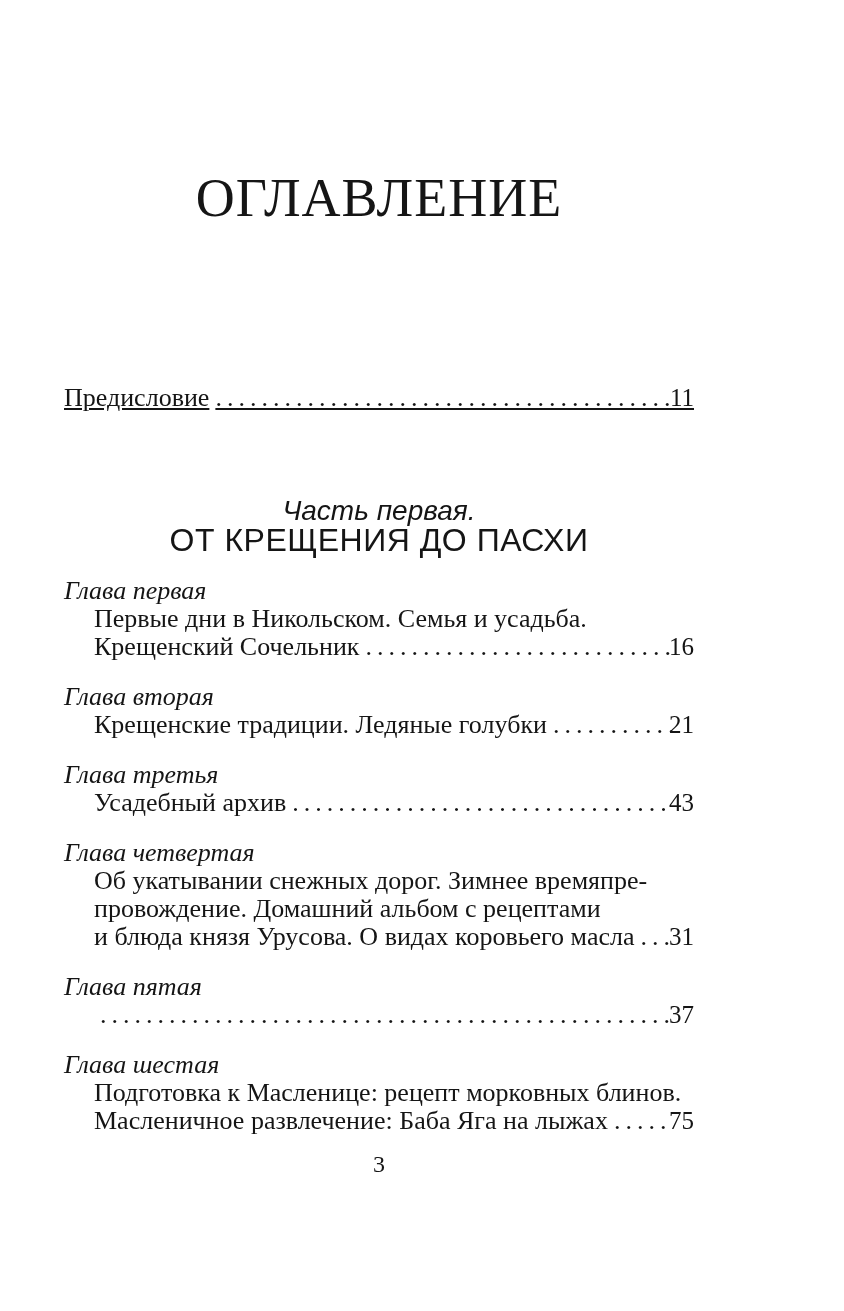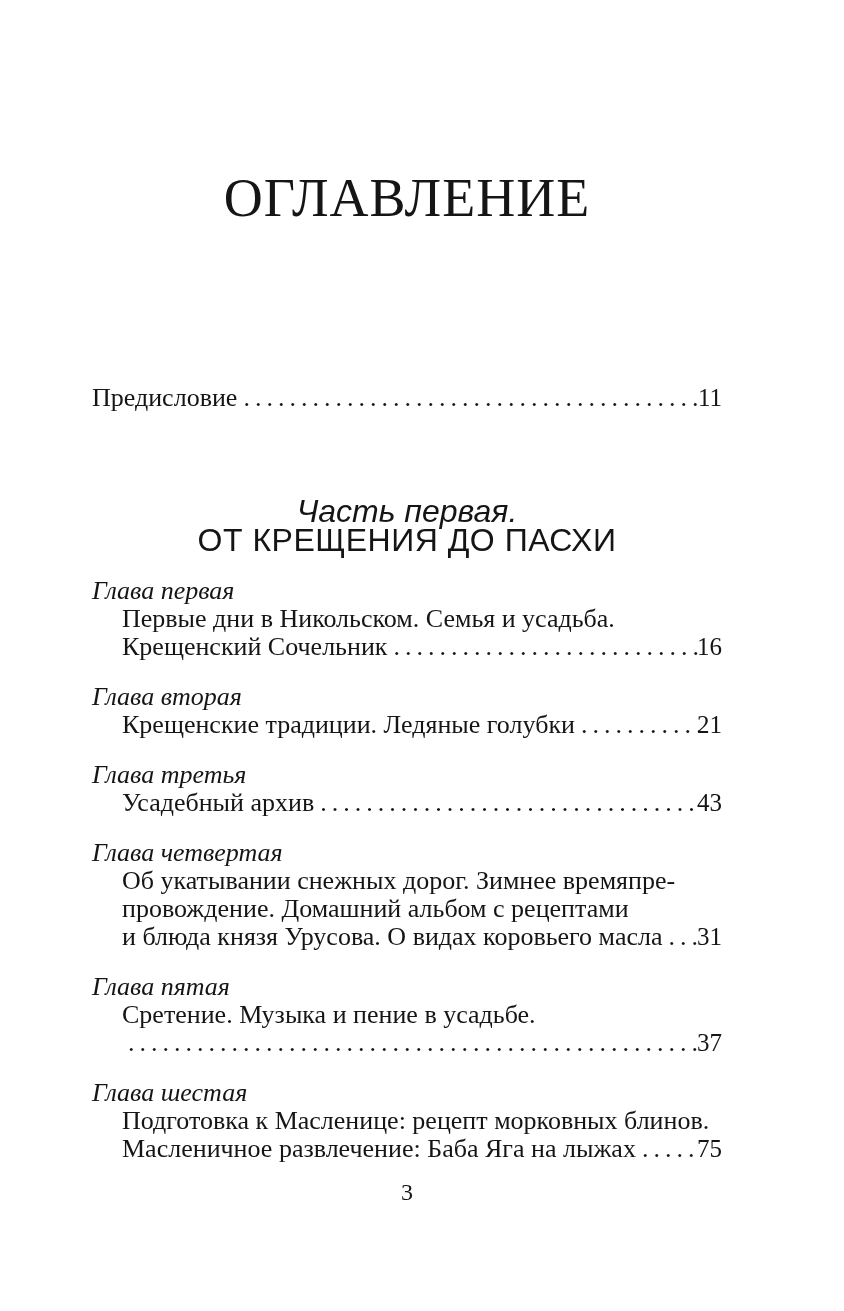--- a/index.html
+++ b/index.html
@@ -11,32 +11,33 @@
     position: relative;
     width: 844px;
     height: 1311px;
     background: #ffffff;
     color: #151515;
     font-family: "Liberation Serif", serif;
     overflow: hidden;
   }
   .content {
     width: 630px;
-    margin-left: 92px;
+    margin-left: 64px;
   }
   .book-title {
     margin-top: 168px;
     font-size: 54px;
     line-height: 60px;
     letter-spacing: 1px;
     text-align: center;
     white-space: nowrap;
   }
   .preface-row {
     margin-top: 156px;
+    text-decoration: underline;
   }
   .toc-row {
     display: flex;
     align-items: baseline;
     font-size: 26px;
     line-height: 28px;
     white-space: nowrap;
   }
   .leader {
     flex: 1;
@@ -53,21 +54,21 @@
   .pagenum {
     font-size: 25px;
   }
   .part-heading {
     margin-top: 85px;
     text-align: center;
     font-family: "Liberation Sans", sans-serif;
   }
   .part-kicker {
     font-style: italic;
-    font-size: 32px;
+    font-size: 28px;
     line-height: 28px;
   }
   .part-title {
     font-size: 32px;
     line-height: 30px;
     letter-spacing: 0.5px;
   }
   .chapter {
     margin-top: 22px;
   }
@@ -143,21 +144,20 @@
       <div class="chapter-line">провождение. Домашний альбом с рецептами</div>
       <div class="chapter-line toc-row">
         <span>и блюда князя Урусова. О видах коровьего масла</span>
         <span class="leader"></span>
         <span class="pagenum">31</span>
       </div>
     </div>
 
     <div class="chapter">
       <div class="chapter-heading">Глава пятая</div>
-      <div class="chapter-line">Сретение. Музыка и пение в усадьбе.</div>
       <div class="chapter-line toc-row">
         <span class="leader"></span>
         <span class="pagenum">37</span>
       </div>
     </div>
 
     <div class="chapter">
       <div class="chapter-heading">Глава шестая</div>
       <div class="chapter-line">Подготовка к Масленице: рецепт морковных блинов.</div>
       <div class="chapter-line toc-row">

